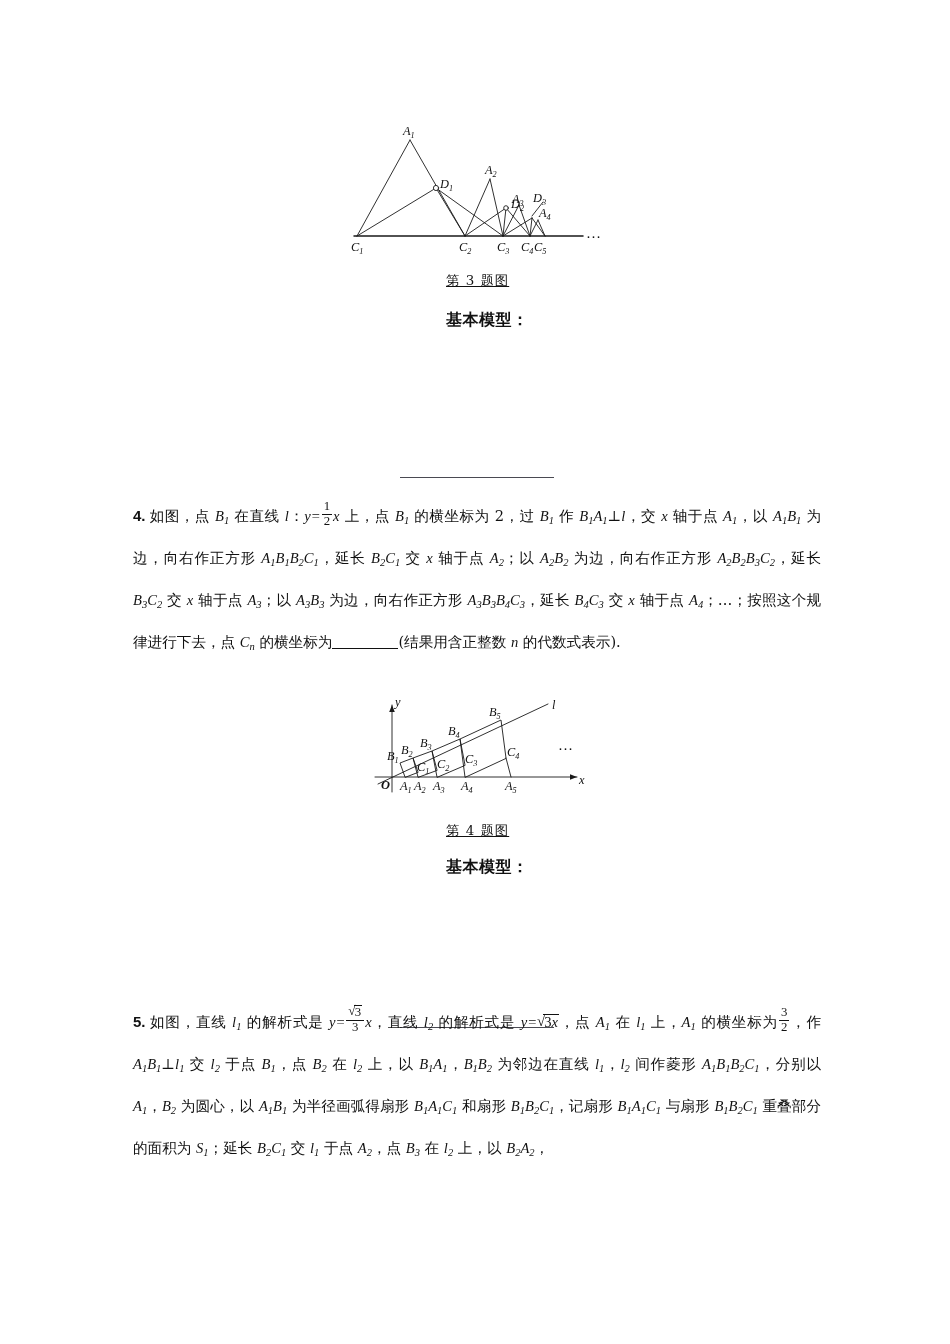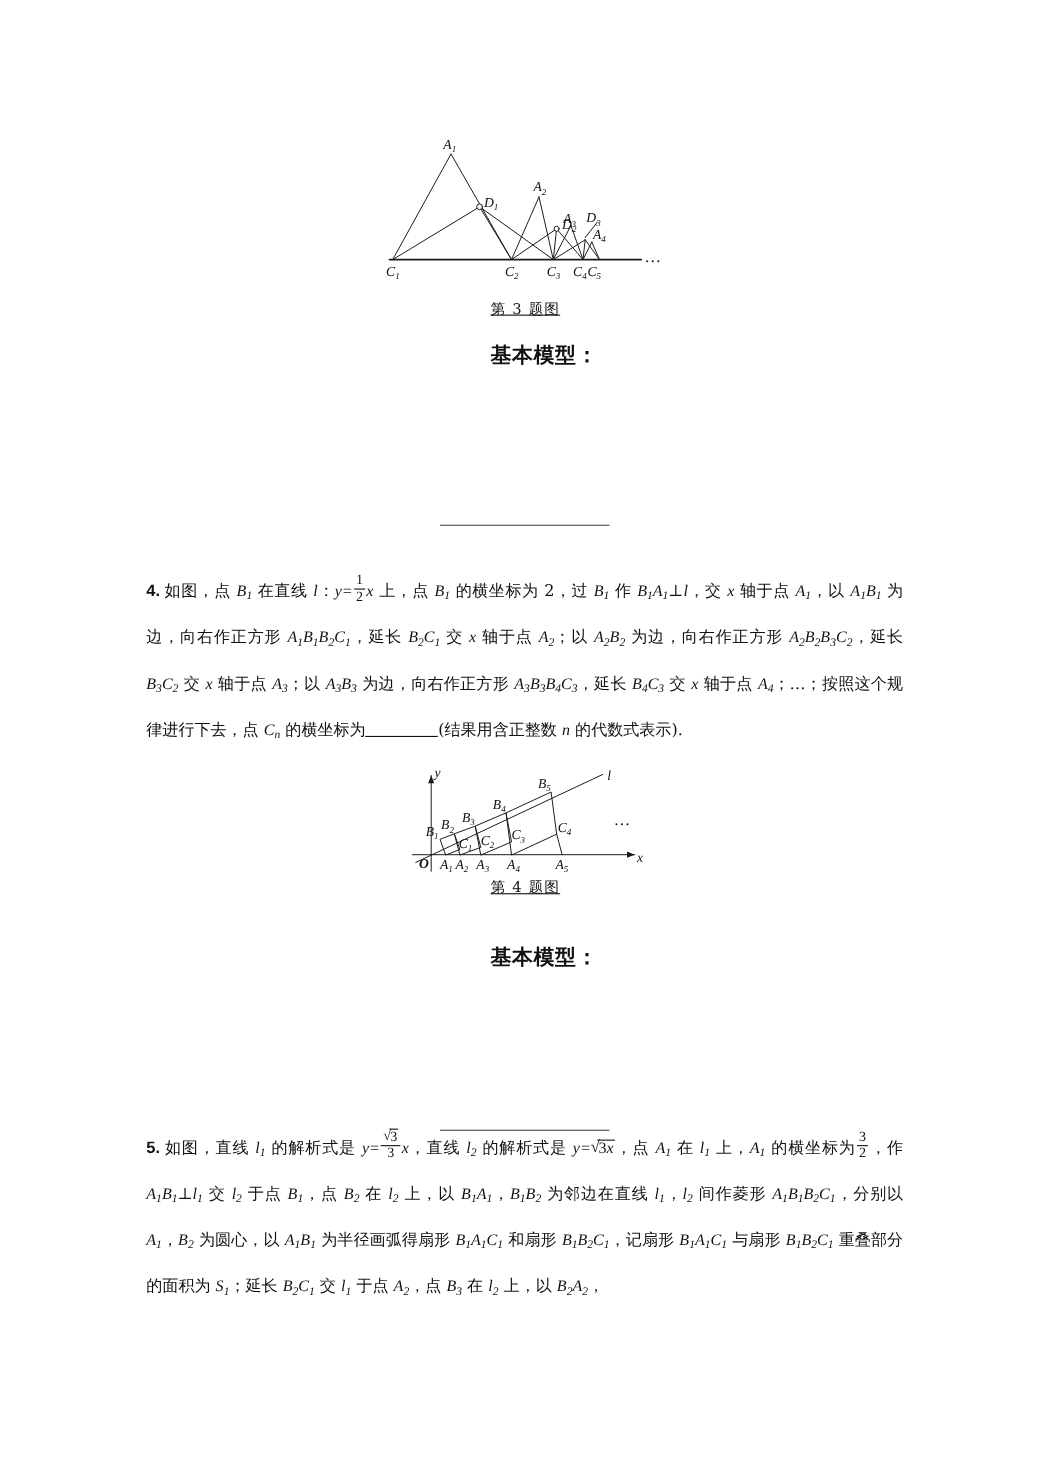--- a/index.html
+++ b/index.html
@@ -19,21 +19,20 @@
   
   .prob {
     position: absolute;
     left: 133px;
     width: 688px;
     font-size: 14.6px;
     line-height: 37px;
     text-align: justify;
     text-justify: inter-character;
     color: #111;
-    margin-top: 22px;
   }
   .prob .num {
     font-weight: bold;
     font-family: "Liberation Sans", "DejaVu Sans", sans-serif;
     font-size: 15px;
   }
   .cjk { font-family: "DejaVu Serif", "Liberation Serif", serif; }
   .mi { font-style: italic; font-family: "Liberation Serif", serif; }
   .sub { font-size: 0.72em; vertical-align: -0.28em; font-style: italic; }
   .subn { font-size: 0.72em; vertical-align: -0.28em; font-style: italic; }
@@ -79,21 +78,21 @@
     font-family: "DejaVu Serif", "Liberation Serif", serif;
     font-size: 13.4px;
     letter-spacing: 1px;
     color: #111;
     text-decoration: underline;
   }
   .modellabel {
     position: absolute;
     font-family: "DejaVu Sans", "Liberation Sans", sans-serif;
     font-weight: bold;
-    font-size: 19px;
+    font-size: 16px;
     letter-spacing: 0.5px;
     color: #111;
   }
   .divider {
     position: absolute;
     height: 0;
     border-top: 1.3px solid #4a4a52;
   }
 
   
@@ -229,21 +228,21 @@
       <text class="lbl" x="78" y="43">B<tspan class="s" dy="3">4</tspan></text>
       <text class="lbl" x="119" y="24">B<tspan class="s" dy="3">5</tspan></text>
 
       <text class="lbl" x="47" y="79">C<tspan class="s" dy="3">1</tspan></text>
       <text class="lbl" x="67" y="76">C<tspan class="s" dy="3">2</tspan></text>
       <text class="lbl" x="95" y="71">C<tspan class="s" dy="3">3</tspan></text>
       <text class="lbl" x="137" y="64">C<tspan class="s" dy="3">4</tspan></text>
     </svg>
   </div>
 
-  <div class="caption" style="left:446px; top:798px;">第 4 题图</div>
+  <div class="caption" style="left:446px; top:822px;">第 4 题图</div>
 
   <div class="modellabel" style="left:446px; top:857px;">基本模型：</div>
 
   <div class="divider" style="left:400px; top:1027px; width:154px;"></div>
 
   <div class="prob" style="top:1003px;">
     <span class="num">5.</span>
     <span class="cjk">如图，直线 </span><span class="mi">l<span class="sub">1</span></span><span class="cjk"> 的解析式是 </span><span class="mi">y=</span><span class="frac"><span class="n"><span class="rad"><span class="rd">3</span></span></span><span class="d">3</span></span><span class="mi">x</span><span class="cjk">，直线 </span><span class="mi">l<span class="sub">2</span></span><span class="cjk"> 的解析式是 </span><span class="mi">y=</span><span class="rad"><span class="rd">3<span class="mi">x</span></span></span><span class="cjk">，点 </span><span class="mi">A<span class="sub">1</span></span><span class="cjk"> 在 </span><span class="mi">l<span class="sub">1</span></span><span class="cjk"> 上，</span><span class="mi">A<span class="sub">1</span></span><span class="cjk"> 的横坐标为</span><span class="frac"><span class="n">3</span><span class="d">2</span></span><span class="cjk">，作 </span><span class="mi">A<span class="sub">1</span>B<span class="sub">1</span></span><span>⊥</span><span class="mi">l<span class="sub">1</span></span><span class="cjk"> 交 </span><span class="mi">l<span class="sub">2</span></span><span class="cjk"> 于点 </span><span class="mi">B<span class="sub">1</span></span><span class="cjk">，点 </span><span class="mi">B<span class="sub">2</span></span><span class="cjk"> 在 </span><span class="mi">l<span class="sub">2</span></span><span class="cjk"> 上，以 </span><span class="mi">B<span class="sub">1</span>A<span class="sub">1</span></span><span class="cjk">，</span><span class="mi">B<span class="sub">1</span>B<span class="sub">2</span></span><span class="cjk"> 为邻边在直线 </span><span class="mi">l<span class="sub">1</span></span><span class="cjk">，</span><span class="mi">l<span class="sub">2</span></span><span class="cjk"> 间作菱形 </span><span class="mi">A<span class="sub">1</span>B<span class="sub">1</span>B<span class="sub">2</span>C<span class="sub">1</span></span><span class="cjk">，分别以 </span><span class="mi">A<span class="sub">1</span></span><span class="cjk">，</span><span class="mi">B<span class="sub">2</span></span><span class="cjk"> 为圆心，以 </span><span class="mi">A<span class="sub">1</span>B<span class="sub">1</span></span><span class="cjk"> 为半径画弧得扇形 </span><span class="mi">B<span class="sub">1</span>A<span class="sub">1</span>C<span class="sub">1</span></span><span class="cjk"> 和扇形 </span><span class="mi">B<span class="sub">1</span>B<span class="sub">2</span>C<span class="sub">1</span></span><span class="cjk">，记扇形 </span><span class="mi">B<span class="sub">1</span>A<span class="sub">1</span>C<span class="sub">1</span></span><span class="cjk"> 与扇形 </span><span class="mi">B<span class="sub">1</span>B<span class="sub">2</span>C<span class="sub">1</span></span><span class="cjk"> 重叠部分的面积为 </span><span class="mi">S<span class="sub">1</span></span><span class="cjk">；延长 </span><span class="mi">B<span class="sub">2</span>C<span class="sub">1</span></span><span class="cjk"> 交 </span><span class="mi">l<span class="sub">1</span></span><span class="cjk"> 于点 </span><span class="mi">A<span class="sub">2</span></span><span class="cjk">，点 </span><span class="mi">B<span class="sub">3</span></span><span class="cjk"> 在 </span><span class="mi">l<span class="sub">2</span></span><span class="cjk"> 上，以 </span><span class="mi">B<span class="sub">2</span>A<span class="sub">2</span></span><span class="cjk">，</span>
   </div>
 

